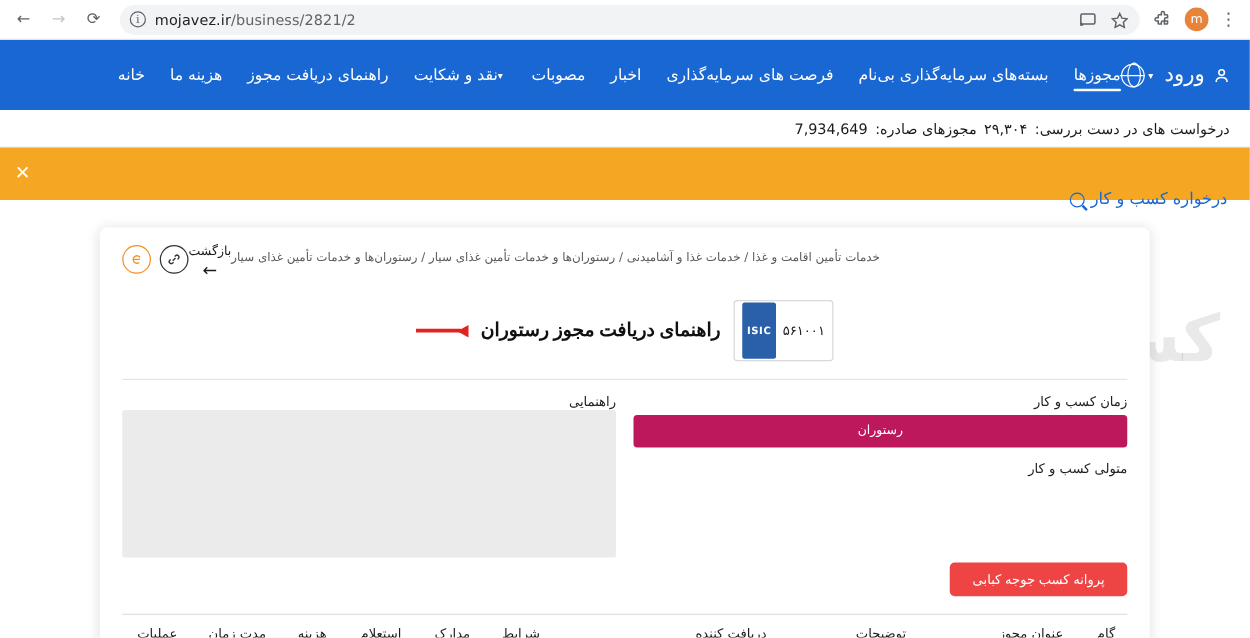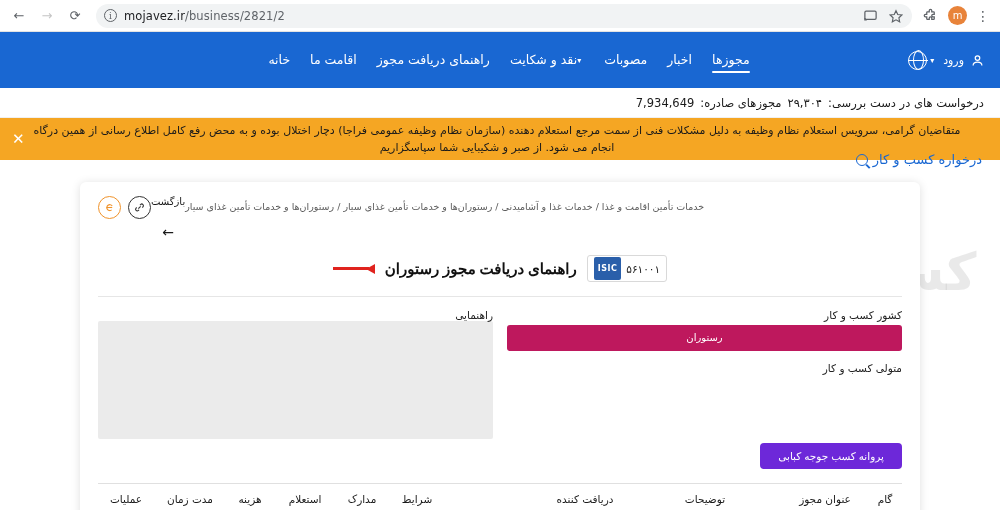--- a/index.html
+++ b/index.html
@@ -70,21 +70,21 @@
   
   .site-header {
     height: 56px;
     background: #1967d2;
     display: flex;
     align-items: center;
     color: #fff;
     position: relative;
   }
   .hdr-right { display: flex; align-items: center; gap: 6px; padding-right: 14px; }
-  .login-box { display: flex; align-items: center; gap: 5px; font-size: 11px; }
+  .login-box { display: flex; align-items: center; gap: 5px; font-size: 17px; }
   .user-ico {
     width: 17px; height: 17px;
     display: flex; align-items: center; justify-content: center;
   }
   .globe-wrap { display: flex; align-items: center; gap: 3px; font-size: 11px; }
   .globe {
     width: 19px; height: 19px; border: 1.5px solid #fff; border-radius: 50%;
     position: relative;
   }
   .globe:before {
@@ -177,21 +177,21 @@
   }
   .circ.dark { border-color: #333; color: #333; }
   .breadcrumb {
     font-size: 9.5px; color: #5a5a5a;
     flex: 1; text-align: left;
     padding-top: 5px;
     direction: rtl;
   }
   .back-btn {
     display: flex; flex-direction: column; align-items: center;
-    font-size: 10px; color: #1a1a1a; gap: 18px;
+    font-size: 10px; color: #1a1a1a; gap: 3px;
     order: 1;
   }
   .back-arrow { font-size: 14px; line-height: 1; }
 
   .title-row {
     display: flex; align-items: center; justify-content: center;
     gap: 10px; margin-top: 16px;
     position: relative;
   }
   .title-row h1 { font-size: 15px; margin: 0; color: #111; font-weight: bold; font-family: Liberation Serif, serif; }
@@ -208,21 +208,21 @@
     border-bottom: 5.5px solid transparent;
     border-right: 9px solid #e0231e;
   }
   .isic-chip {
     display: flex; align-items: center; gap: 5px;
     border: 1px solid #d9d9d9; border-radius: 3px;
     padding: 1px 6px; font-size: 10.5px; color: #222;
   }
   .isic-logo {
     background: #2a5faa; color: #fff;
-    font-size: 8px; padding: 7px 4px; border-radius: 2px;
+    font-size: 8px; padding: 18px 4px; border-radius: 2px;
     font-weight: bold; letter-spacing: 0.5px;
   }
 
   .divider { border-top: 1px solid #e6e6e6; margin: 14px 0 0 0; }
 
   .content-grid {
     display: flex;
     gap: 14px;
     margin-top: 12px;
     align-items: flex-start;
@@ -234,21 +234,21 @@
     font-size: 10px; border-radius: 3px;
     padding: 6px 9px; text-align: center;
     margin-bottom: 11px; line-height: 1.35;
   }
   .guide-col { flex: 1; }
   .guide-label { font-size: 10.5px; color: #222; text-align: right; margin-bottom: 0; }
   .guide-box { background: #ebebeb; height: 118px; border-radius: 2px; }
 
   .cta-row { display: flex; justify-content: flex-start; margin-top: 4px; }
   .cta-btn {
-    background: #6d28d9; color: #fff;
+    background: #ef4444; color: #fff;
     font-size: 10.5px; border-radius: 4px;
     padding: 7px 18px;
     border: none;
     text-align: center;
   }
 
   .table-head {
     display: flex;
     border-top: 1px solid #e0e0e0;
     margin-top: 14px;
@@ -338,40 +338,41 @@
       <span>ورود</span>
     </div>
     <div class="globe-wrap">
       <span class="caret">▾</span>
       <span class="globe"></span>
     </div>
   </div>
 
   <div class="nav">
     <div class="nav-item active"><span>مجوزها</span></div>
+    <div class="nav-item"><span>بسته‌های سرمایه‌گذاری بی‌نام</span></div>
+    <div class="nav-item"><span>فرصت های سرمایه‌گذاری</span></div>
     <div class="nav-item"><span>اخبار</span></div>
     <div class="nav-item"><span>مصوبات</span></div>
     <div class="nav-item"><span class="caret">▾</span><span>نقد و شکایت</span></div>
     <div class="nav-item"><span>راهنمای دریافت مجوز</span></div>
-    <div class="nav-item"><span>اقامت ما</span></div>
+    <div class="nav-item"><span>هزینه ما</span></div>
     <div class="nav-item"><span>خانه</span></div>
   </div>
 
 </div>
 
 <div class="stats-strip">
   <span>درخواست های در دست بررسی:</span>
   <span>۲۹,۳۰۴</span>
   <span>مجوزهای صادره:</span>
   <span>7,934,649</span>
 </div>
 
 <div class="alert">
   <span class="alert-close"><span>✕</span></span>
-  <div class="alert-text">متقاضیان گرامی، سرویس استعلام نظام وظیفه به دلیل مشکلات فنی از سمت مرجع استعلام دهنده (سازمان نظام وظیفه عمومی فراجا) دچار اختلال بوده و به محض رفع کامل اطلاع رسانی از همین درگاه انجام می شود. از صبر و شکیبایی شما سپاسگزاریم</div>
 </div>
 
 <div class="page-wrap">
 
   <div class="watermark wm1">کسب و کار</div>
   <div class="watermark wm2">کسب و</div>
   <div class="watermark wm3">کار</div>
 
   <div style="position:absolute;top:-8px;right:18px;" class="biz-link">
     <span>درخواره کسب و کار</span>
@@ -409,21 +410,21 @@
         <span class="isic-logo">ISIC</span>
       </div>
       <h1>راهنمای دریافت مجوز رستوران</h1>
       <div class="red-arrow"></div>
     </div>
 
     <div class="divider"></div>
 
     <div class="content-grid">
       <div class="info-col">
-        <div class="field-label">کشور کسب و کار</div>
+        <div class="field-label">زمان کسب و کار</div>
         <div class="field-value">رستوران</div>
 
 
         <div class="field-label">متولی کسب و کار</div>
       </div>
 
       <div class="guide-col">
         <div class="guide-label">راهنمایی</div>
         <div class="guide-box"></div>
       </div>

